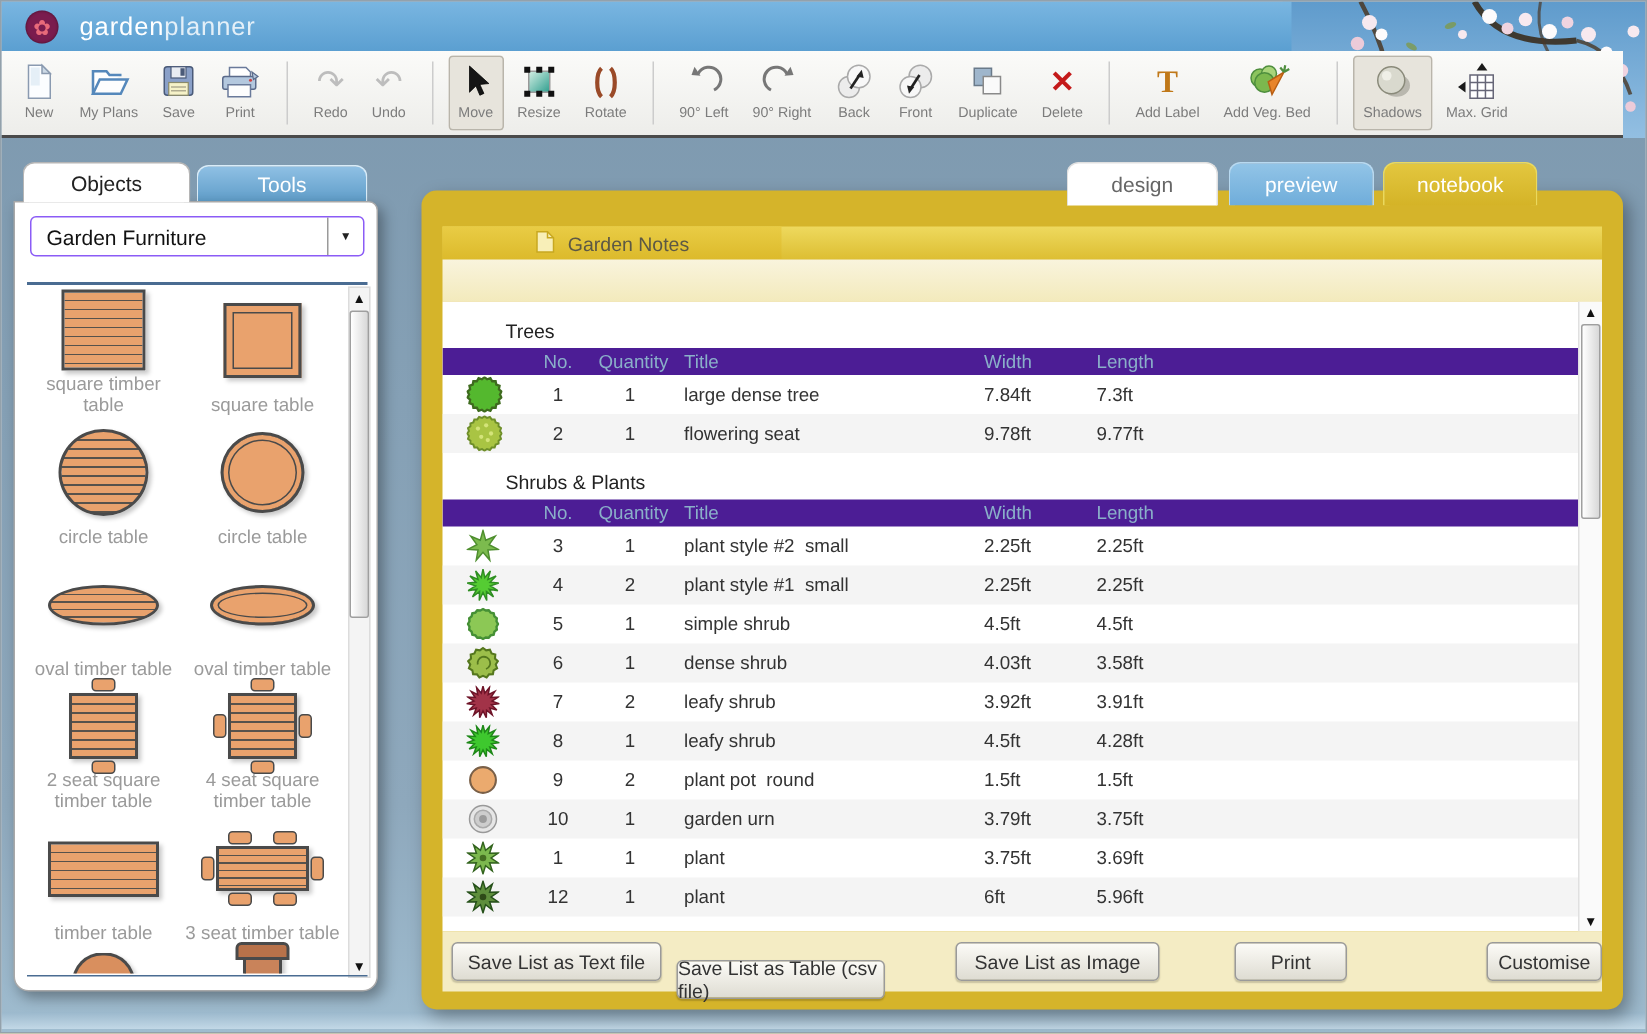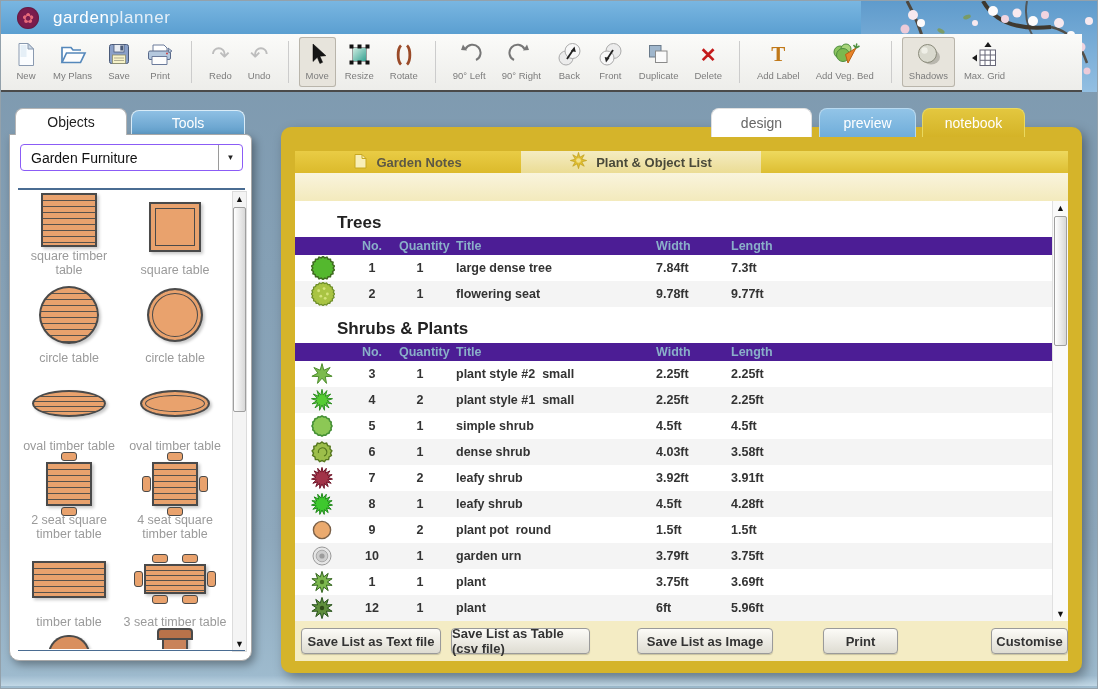--- a/index.html
+++ b/index.html
@@ -100,50 +100,50 @@
   .vtab{position:absolute;top:107px;height:29px;z-index:6;border-radius:8px 8px 0 0;
     display:flex;align-items:center;justify-content:center;font-size:14px;}
   #tab-design{left:710px;width:101px;background:#fff;color:#666;border:1px solid #e0e0e0;border-bottom:none;}
   #tab-preview{left:818px;width:97px;color:#fff;background:linear-gradient(#92c4e7,#6fadda);
     border:1px solid #b8d9f0;border-bottom:none;}
   #tab-notebook{left:921px;width:103px;color:#fff;background:linear-gradient(#e3c73f,#d4b327);
     border:1px solid #ead95e;border-bottom:none;}
 
   
   #notebook-panel{position:absolute;left:280px;top:126px;width:801px;height:546px;z-index:5;
-    background:#d5b42a;border-radius:10px;box-shadow:4px 5px 12px rgba(0,0,0,.35);font-weight:bold;}
+    background:#d5b42a;border-radius:10px;box-shadow:4px 5px 12px rgba(0,0,0,.35);}
   #nb-tabs{position:absolute;left:14px;top:24px;width:773px;height:22px;display:flex;
     background:linear-gradient(#eed95e,#ddbe32);}
   .nb-tab{display:flex;align-items:center;justify-content:center;gap:9px;font-size:13px;}
   #nb-tab-notes{width:226px;background:linear-gradient(#e9cc45,#dcba2b);color:#5c5845;}
   #nb-tab-list{width:240px;background:linear-gradient(#f4ecc2,#ebdc94);color:#4a4a3a;}
   #nb-band{position:absolute;left:14px;top:46px;width:773px;height:28px;
     background:linear-gradient(#f9f4dd,#f3eabc);}
   #nb-white{position:absolute;left:14px;top:74px;width:773px;height:420px;background:#fff;overflow:hidden;}
   #plant-table{position:absolute;left:0;top:0;width:757px;}
-  .sec-title{padding:12px 0 4px 42px;font-size:17px;color:#222;}
+  .sec-title{padding:12px 0 4px 42px;font-size:13px;color:#222;}
   .hdr-row{position:relative;height:18px;background:#4c1d95;width:868px;}
   .hdr-row .hc{position:absolute;top:2px;font-size:12.5px;color:#8aafc9;}
   .t-row{position:relative;height:26px;width:757px;}
   .t-row.odd{background:#f4f4f4;}
   .t-row .cell{position:absolute;top:6px;font-size:12.5px;color:#333;}
   .c-icon{position:absolute;left:16px;top:50%;transform:translateY(-50%);line-height:0;}
   .c-no{left:56px;width:42px;text-align:center;}
   .c-qty{left:104px;width:42px;text-align:center;}
   .c-title{left:161px;white-space:pre;}
   .c-width{left:361px;}
   .c-length{left:436px;}
   #nb-scroll{position:absolute;right:0;top:0;width:16px;height:420px;background:#fafafa;border-left:1px solid #e0e0e0;}
   #nb-scroll .sc-thumb{left:1px;top:15px;height:130px;}
   #notebook-footer{position:absolute;left:14px;top:494px;width:773px;height:40px;background:#f4ecc4;}
   .nb-btn{position:absolute;top:7px;height:26px;border:1px solid #9a9a9a;border-radius:4px;
     background:linear-gradient(#fcfbf7,#dedcd2);font-size:13px;color:#333;
     display:flex;align-items:center;justify-content:center;box-shadow:0 1px 1px rgba(0,0,0,.18);cursor:default;}
   .nb-btn-1{left:6px;width:140px;}
-  .nb-btn-2{left:156px;width:139px;}
+  .nb-btn-2{left:156px;width:139px;margin-top:12px;}
   .nb-btn-3{left:342px;width:136px;}
   .nb-btn-4{left:528px;width:75px;}
   .nb-btn-5{left:696px;width:77px;}
 
   #bottom-glow{position:absolute;left:0;right:0;bottom:2px;height:11px;
     background:linear-gradient(#9cb9cd,#c2d8e6);z-index:0;}
 </style>
 </head>
 <body>
 
@@ -505,27 +505,20 @@
 
   <div id="notebook-panel">
     <div id="nb-tabs">
       <div id="nb-tab-notes" class="nb-tab">
         <span class="nb-ico"><svg width="13" height="16">
               <path d="M1 1.5h7l4 4v9.5H1z" fill="#f8efb8" stroke="#c8a820"></path>
               <path d="M8 1.5v4h4" fill="none" stroke="#c8a820"></path>
             </svg></span>
         <span>Garden Notes</span>
       </div>
-      <div id="nb-tab-list" class="nb-tab">
-        <span class="nb-ico"><svg width="17" height="17" viewBox="0 0 22 22">
-              <path d="M11.0 0.5L12.7 6.8L18.4 3.6L15.2 9.3L21.5 11.0L15.2 12.7L18.4 18.4L12.7 15.2L11.0 21.5L9.3 15.2L3.6 18.4L6.8 12.7L0.5 11.0L6.8 9.3L3.6 3.6L9.3 6.8Z" fill="#e2c032" stroke="#c0a01e"></path>
-              <circle cx="11" cy="11" r="3" fill="#f2e08a"></circle>
-            </svg></span>
-        <span>Plant &amp; Object List</span>
-      </div>
     </div>
     <div id="nb-band"></div>
     <div id="nb-white">
       <div id="plant-table">
           <div class="sec-title">Trees</div>
           <div class="hdr-row">
             <span class="hc c-no">No.</span>
             <span class="hc c-qty">Quantity</span>
             <span class="hc c-title">Title</span>
             <span class="hc c-width">Width</span>

